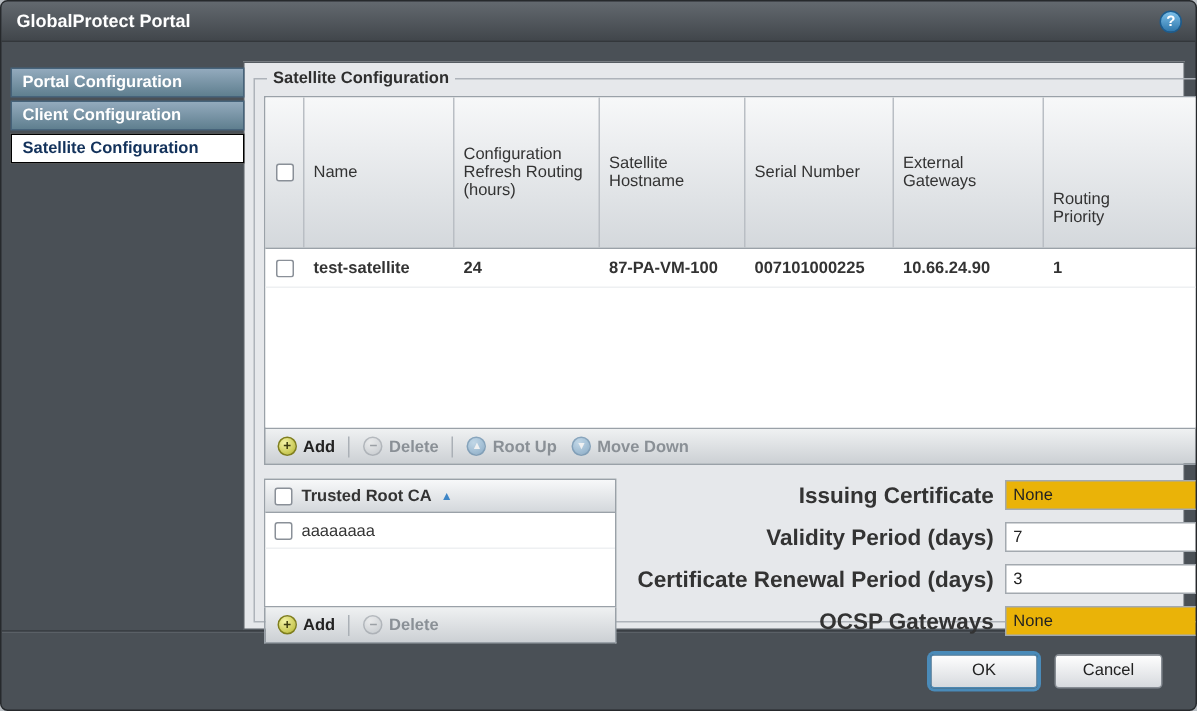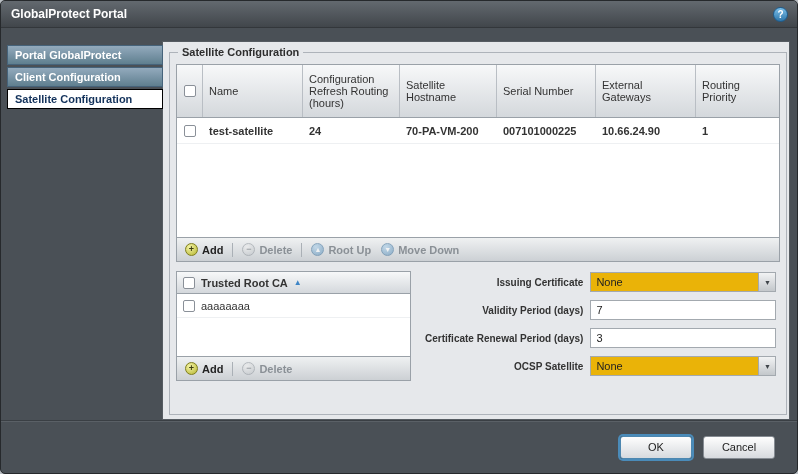--- a/index.html
+++ b/index.html
@@ -58,21 +58,21 @@
     font-size: 11px; font-weight: bold; color: #2e2e2e; padding: 0 4px; margin-left: 2px;
   }
   
   .sat-table { border: 1px solid #9aa1a8; margin-top: 4px; background: #fff; }
   .thead { display: flex; background: linear-gradient(#f7f8f9, #d4d8dc); border-bottom: 1px solid #9aa1a8; }
   .th {
     display: flex; align-items: center; padding: 3px 6px;
     font-size: 11px; color: #333; border-right: 1px solid #b9bec4;
     min-height: 52px; cursor: pointer;
   }
-  .th:last-child { border-right: none; }
+  .th:last-child { border-right: none; margin-top: 48px; }
   .th-check { justify-content: center; cursor: default; }
   .c0 { width: 26px; padding: 0; }
   .c1 { width: 100px; }
   .c2 { width: 97px; }
   .c3 { width: 97px; }
   .c4 { width: 99px; }
   .c5 { width: 100px; }
   .c6 { width: 81px; }
   .tr { display: flex; align-items: center; height: 26px; background: #fff;
         font-size: 11px; color: #333; border-bottom: 1px solid #eef0f2; cursor: pointer; font-weight: bold; }
@@ -119,21 +119,21 @@
   }
   .sort-arrow { color: #3d85c6; font-size: 8px; }
   .ca-row { display: flex; align-items: center; height: 24px; background: #fff;
             font-size: 11px; color: #333; gap: 6px; padding: 0 6px;
             border-bottom: 1px solid #eef0f2; cursor: pointer; }
   .ca-filler { height: 38px; background: #fff; }
   
   .form { flex: 1; padding-top: 1px; padding-right: 4px; }
   .frow { display: flex; align-items: center; justify-content: flex-end;
           margin-bottom: 8px; gap: 7px; }
-  .flabel { font-size: 10px; font-weight: bold; color: #333; text-align: right; white-space: nowrap; }
+  .flabel { font-size: 15px; font-weight: bold; color: #333; text-align: right; white-space: nowrap; }
   .fwidget { width: 186px; flex: 0 0 186px; }
   input.txt {
     width: 100%; height: 20px; border: 1px solid #a3a9af;
     font-size: 11px; padding: 1px 5px; font-family: inherit; color: #222;
     background: #fff;
   }
   .select { display: flex; height: 20px; border: 1px solid #a3a9af; background: #eab308; cursor: pointer; }
   .select .val { flex: 1; font-size: 11px; padding: 3px 5px; color: #222; white-space: nowrap; overflow: hidden; }
   .select .arrow {
     width: 17px; background: linear-gradient(#f2f3f4, #c3c7cb);
@@ -161,21 +161,21 @@
 <body>
 
 <div class="window">
 
   <div class="titlebar">
     <span>GlobalProtect Portal</span>
     <span class="help-btn">?</span>
   </div>
 
   <div class="sidebar">
-    <div class="tab">Portal GlobalProtect</div>
+    <div class="tab">Portal Configuration</div>
     <div class="tab">Client Configuration</div>
     <div class="tab selected">Satellite Configuration</div>
   </div>
 
   <div class="panel">
     <fieldset class="group">
       <legend>Satellite Configuration</legend>
 
       <div class="sat-table">
         <div class="thead">
@@ -188,21 +188,21 @@
           <div class="th c4">Serial Number</div>
           <div class="th c5">External Gateways</div>
           <div class="th c6">Routing Priority</div>
         </div>
         <div class="tr">
           <div class="td td-check c0">
             <span class="checkbox"></span>
           </div>
           <div class="td c1">test-satellite</div>
           <div class="td c2">24</div>
-          <div class="td c3">70-PA-VM-200</div>
+          <div class="td c3">87-PA-VM-100</div>
           <div class="td c4">007101000225</div>
           <div class="td c5">10.66.24.90</div>
           <div class="td c6">1</div>
         </div>
         <div class="filler"></div>
       </div>
 
       <div class="toolbar">
         <span class="tbtn">
           <span class="ic ic-add">+</span>
@@ -266,21 +266,21 @@
               <input class="txt" type="text" value="7" style="">
             </div>
           </div>
           <div class="frow">
             <span class="flabel">Certificate Renewal Period (days)</span>
             <div class="fwidget">
               <input class="txt" type="text" value="3" style="">
             </div>
           </div>
           <div class="frow">
-            <span class="flabel">OCSP Satellite</span>
+            <span class="flabel">OCSP Gateways</span>
             <div class="fwidget select">
               <span class="val">None</span>
               <span class="arrow">▼</span>
             </div>
           </div>
         </div>
 
       </div>
     </fieldset>
   </div>

